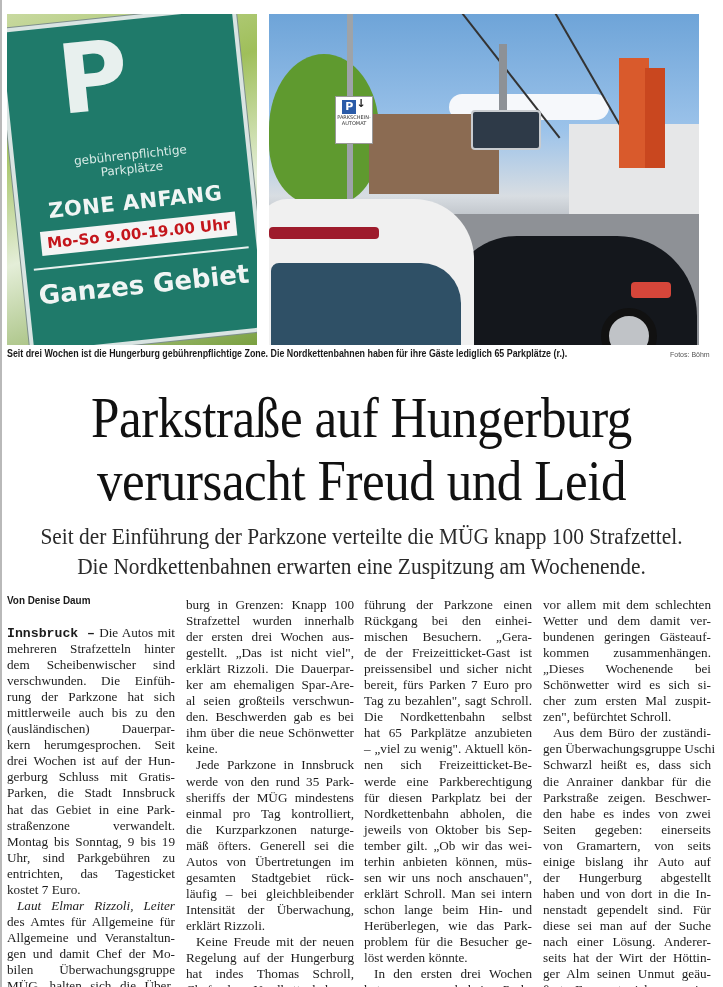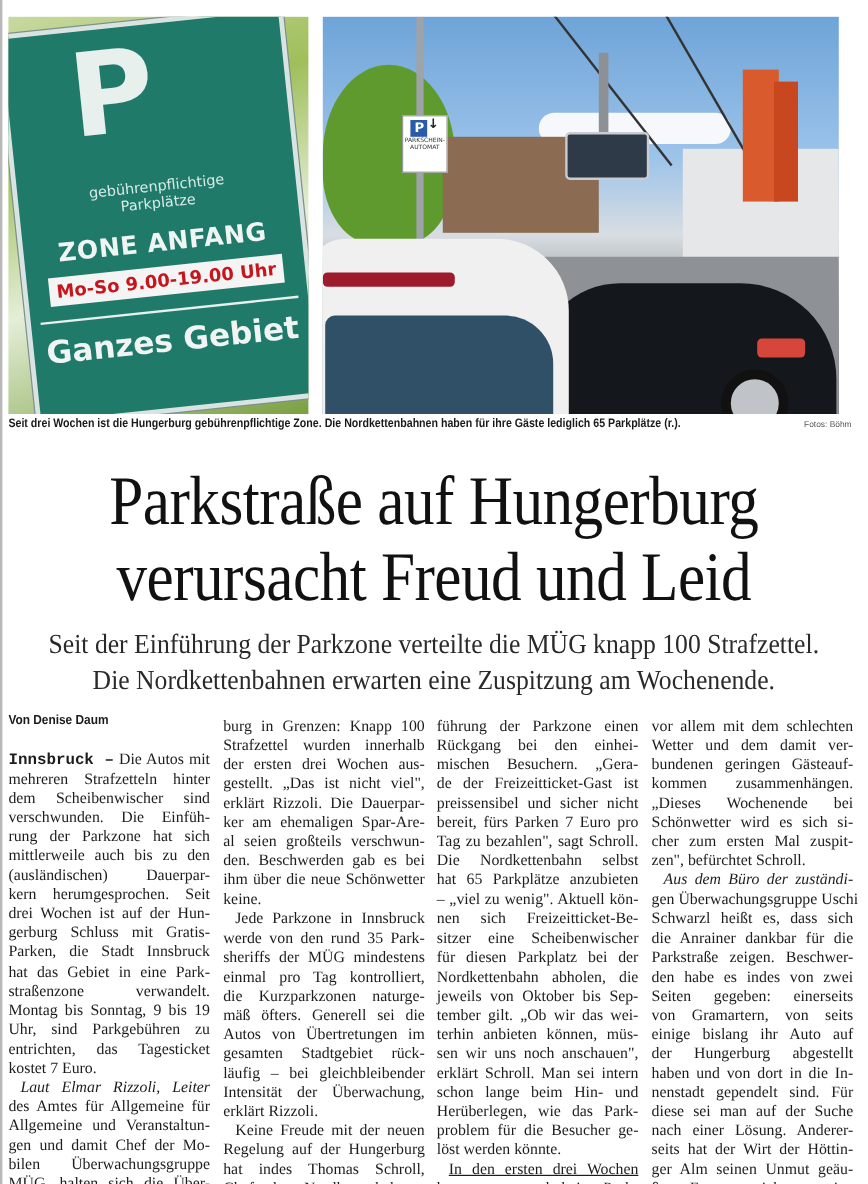--- a/index.html
+++ b/index.html
@@ -206,45 +206,45 @@
     <span class="line">Rückgang bei den einhei-</span>
     <span class="line">mischen Besuchern. „Gera-</span>
     <span class="line">de der Freizeitticket-Gast ist</span>
     <span class="line">preissensibel und sicher nicht</span>
     <span class="line">bereit, fürs Parken 7 Euro pro</span>
     <span class="line">Tag zu bezahlen", sagt Schroll.</span>
     <span class="line">Die Nordkettenbahn selbst</span>
     <span class="line">hat 65 Parkplätze anzubieten</span>
     <span class="line">– „viel zu wenig". Aktuell kön-</span>
     <span class="line">nen sich Freizeitticket-Be-</span>
-    <span class="line">sitzer eine Scheibenwischer</span>
+    <span class="line">werde eine Parkberechtigung</span>
     <span class="line">für diesen Parkplatz bei der</span>
     <span class="line">Nordkettenbahn abholen, die</span>
     <span class="line">jeweils von Oktober bis Sep-</span>
     <span class="line">tember gilt. „Ob wir das wei-</span>
     <span class="line">terhin anbieten können, müs-</span>
     <span class="line">sen wir uns noch anschauen",</span>
     <span class="line">erklärt Schroll. Man sei intern</span>
     <span class="line">schon lange beim Hin- und</span>
     <span class="line">Herüberlegen, wie das Park-</span>
     <span class="line">problem für die Besucher ge-</span>
     <span class="line last">löst werden könnte.</span>
-    <span class="line" style="padding-left: 10px; text-decoration: underline;">In den ersten drei Wochen</span>
+    <span class="line" style="padding-left: 10px;">In den ersten drei Wochen</span>
     <span class="line">hat es zwar noch keine Prob-</span>
   </div>
 <div class="col" id="col-4">
     <span class="line">vor allem mit dem schlechten</span>
     <span class="line">Wetter und dem damit ver-</span>
     <span class="line">bundenen geringen Gästeauf-</span>
     <span class="line">kommen zusammenhängen.</span>
     <span class="line">„Dieses Wochenende bei</span>
     <span class="line">Schönwetter wird es sich si-</span>
     <span class="line">cher zum ersten Mal zuspit-</span>
     <span class="line last">zen", befürchtet Schroll.</span>
-    <span class="line" style="padding-left: 10px; font-style: italic;">Aus dem Büro der zuständi-</span>
+    <span class="line" style="padding-left: 10px;">Aus dem Büro der zuständi-</span>
     <span class="line">gen Überwachungsgruppe Uschi</span>
     <span class="line">Schwarzl heißt es, dass sich</span>
     <span class="line">die Anrainer dankbar für die</span>
     <span class="line">Parkstraße zeigen. Beschwer-</span>
     <span class="line">den habe es indes von zwei</span>
     <span class="line">Seiten gegeben: einerseits</span>
     <span class="line">von Gramartern, von seits</span>
     <span class="line">einige bislang ihr Auto auf</span>
     <span class="line">der Hungerburg abgestellt</span>
     <span class="line">haben und von dort in die In-</span>

